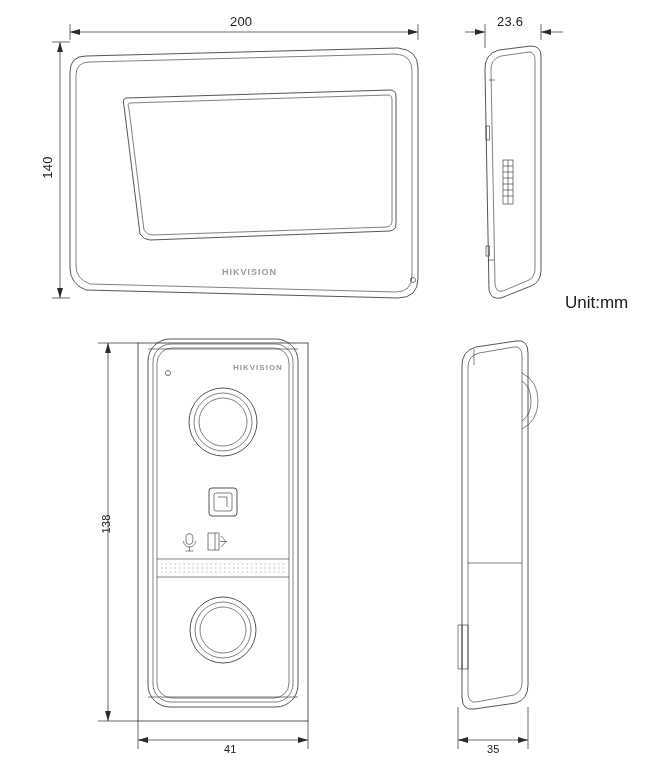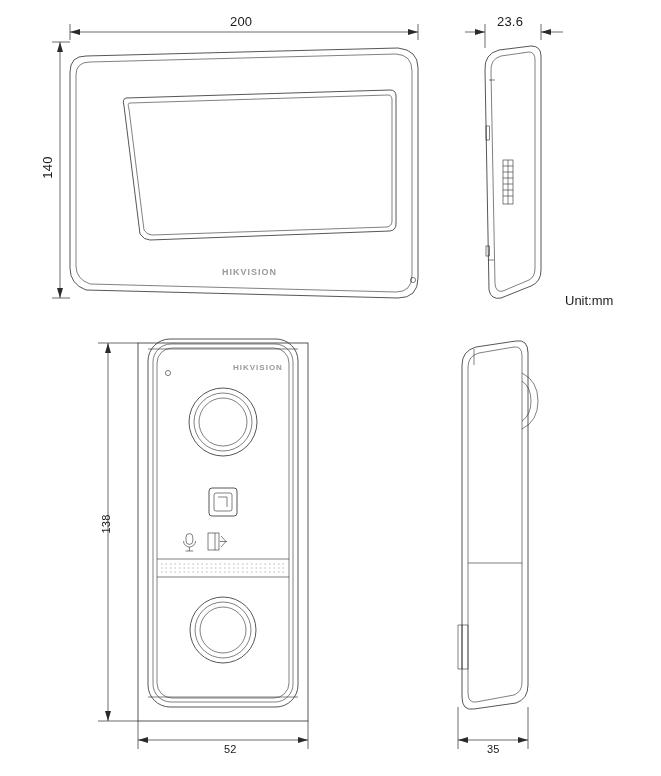--- a/index.html
+++ b/index.html
@@ -23,21 +23,21 @@
   .dim-label {
     position: absolute;
     font-size: 13px;
     color: #1a1a1a;
     white-space: nowrap;
     letter-spacing: 0.2px;
   }
   .dim-label.small { font-size: 11px; }
   .unit-label {
     position: absolute;
-    font-size: 13px;
+    font-size: 17px;
     color: #1a1a1a;
     white-space: nowrap;
   }
   .rot90 {
     transform: rotate(-90deg);
     transform-origin: center center;
   }
   svg { display: block; }
   .ln { stroke: #2b2b2b; fill: none; }
   .thin { stroke-width: 0.8; }
@@ -183,21 +183,21 @@
 
     <circle cx="163" cy="305" r="33" class="ln thin" fill="#ffffff"></circle>
     <circle cx="163" cy="305" r="28" class="ln vthin" fill="#ffffff"></circle>
     <circle cx="163" cy="305" r="23" class="ln vthin" fill="#ffffff"></circle>
 
     <line class="ln vthin" x1="88" y1="372" x2="238" y2="372"></line>
     <line class="ln vthin" x1="88" y1="24" x2="238" y2="24"></line>
   </svg>
 
   <div class="dim-label small rot90" style="left:93px;top:518px;width:26px;text-align:center;">138</div>
-  <div class="dim-label small" style="left:224px;top:743px;">52</div>
+  <div class="dim-label small" style="left:224px;top:743px;">41</div>
   <div class="brandtxt" style="left:233px;top:363px;font-size:8px;">HIKVISION</div>
 
   <svg width="180" height="440" style="position:absolute;left:430px;top:325px;">
 
     <g class="dimln">
       <line x1="28" y1="382" x2="28" y2="424"></line>
       <line x1="98" y1="382" x2="98" y2="424"></line>
       <line x1="28" y1="415" x2="98" y2="415"></line>
       <polygon points="28,415 38,412 38,418" fill="#2b2b2b" stroke="none"></polygon>
       <polygon points="98,415 88,412 88,418" fill="#2b2b2b" stroke="none"></polygon>

